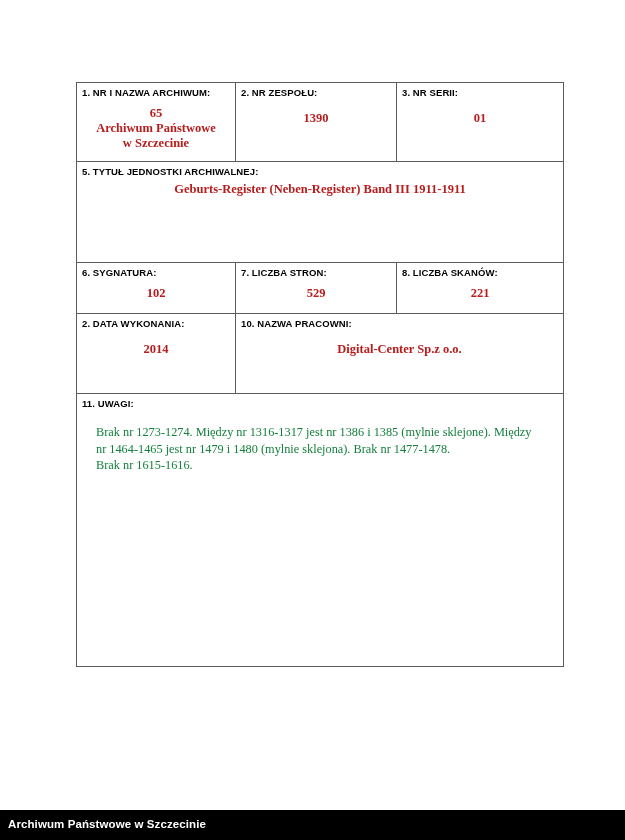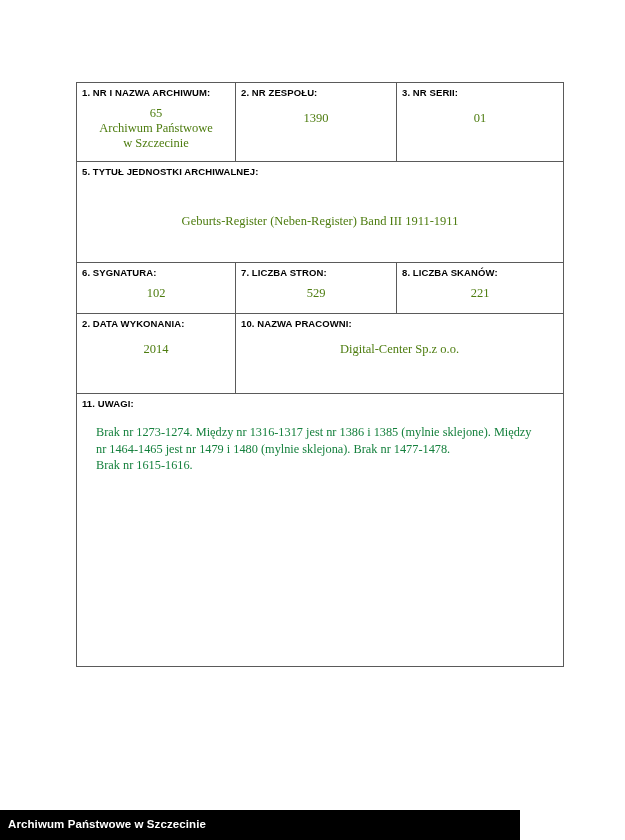--- a/index.html
+++ b/index.html
@@ -55,52 +55,53 @@
     font-weight: bold;
     color: #000000;
     letter-spacing: 0.1px;
     line-height: 12px;
     white-space: nowrap;
   }
 
   .fld-value {
     font-family: "Liberation Serif", serif;
     font-size: 12.5px;
-    color: #4d7c0f;
+    color: #b91c1c;
     line-height: 15px;
+    font-weight: bold;
   }
 
   .val-center {
     text-align: center;
     padding-right: 5px;
   }
 
   .val-pad-top-sm { margin-top: 7px; }
   .val-pad-top-md { margin-top: 12px; }
-  .val-pad-top-lg { margin-top: 36px; }
+  .val-pad-top-lg { margin-top: 4px; }
 
   
   .uwagi-body {
     font-family: "Liberation Serif", serif;
     font-size: 12.3px;
     color: #15803d;
     line-height: 16.5px;
     margin: 14px 8px 0 14px;
     text-align: left;
   }
   .uwagi-body p {
     margin: 0;
   }
 
   
   #footer-bar {
     position: absolute;
     left: 0;
     top: 810px;
-    width: 520px;
+    width: 625px;
     height: 30px;
     background: #000000;
   }
   #footer-bar .footer-text {
     position: absolute;
     left: 8px;
     top: 8px;
     font-family: "Liberation Sans", sans-serif;
     font-size: 11.5px;
     font-weight: bold;

